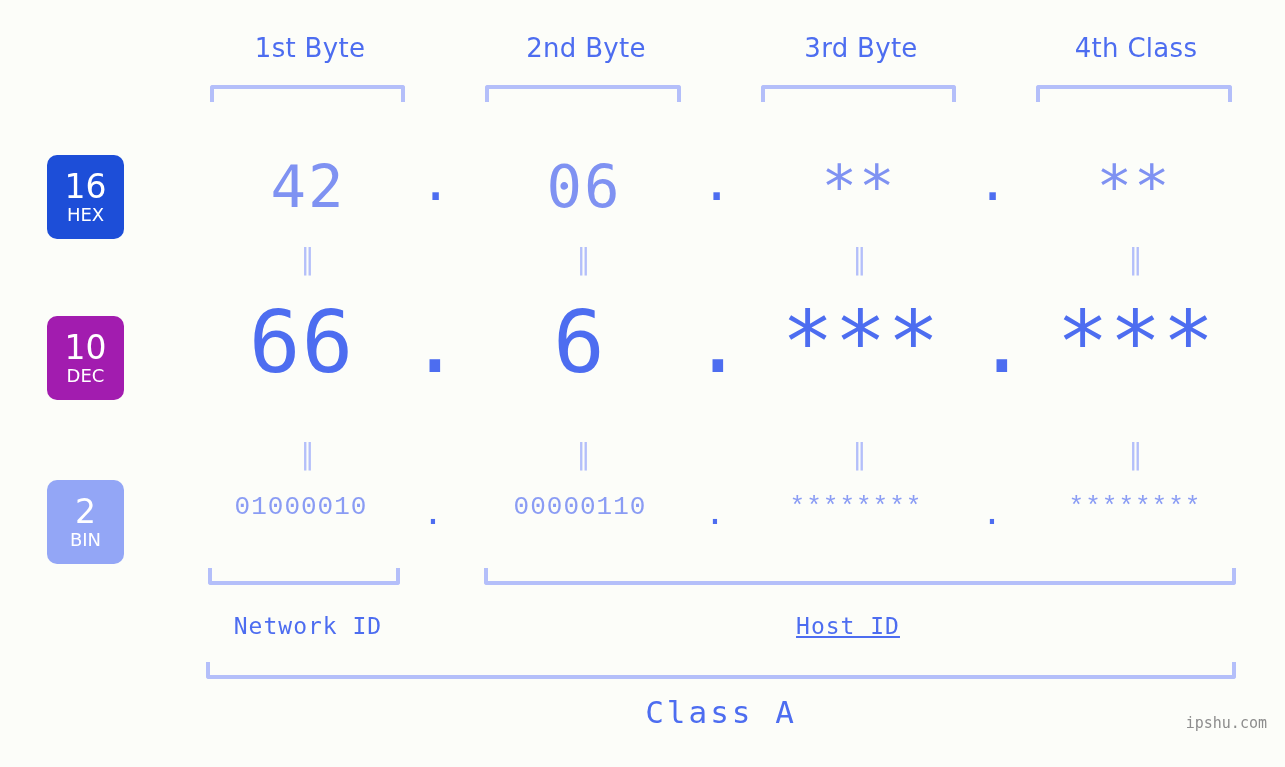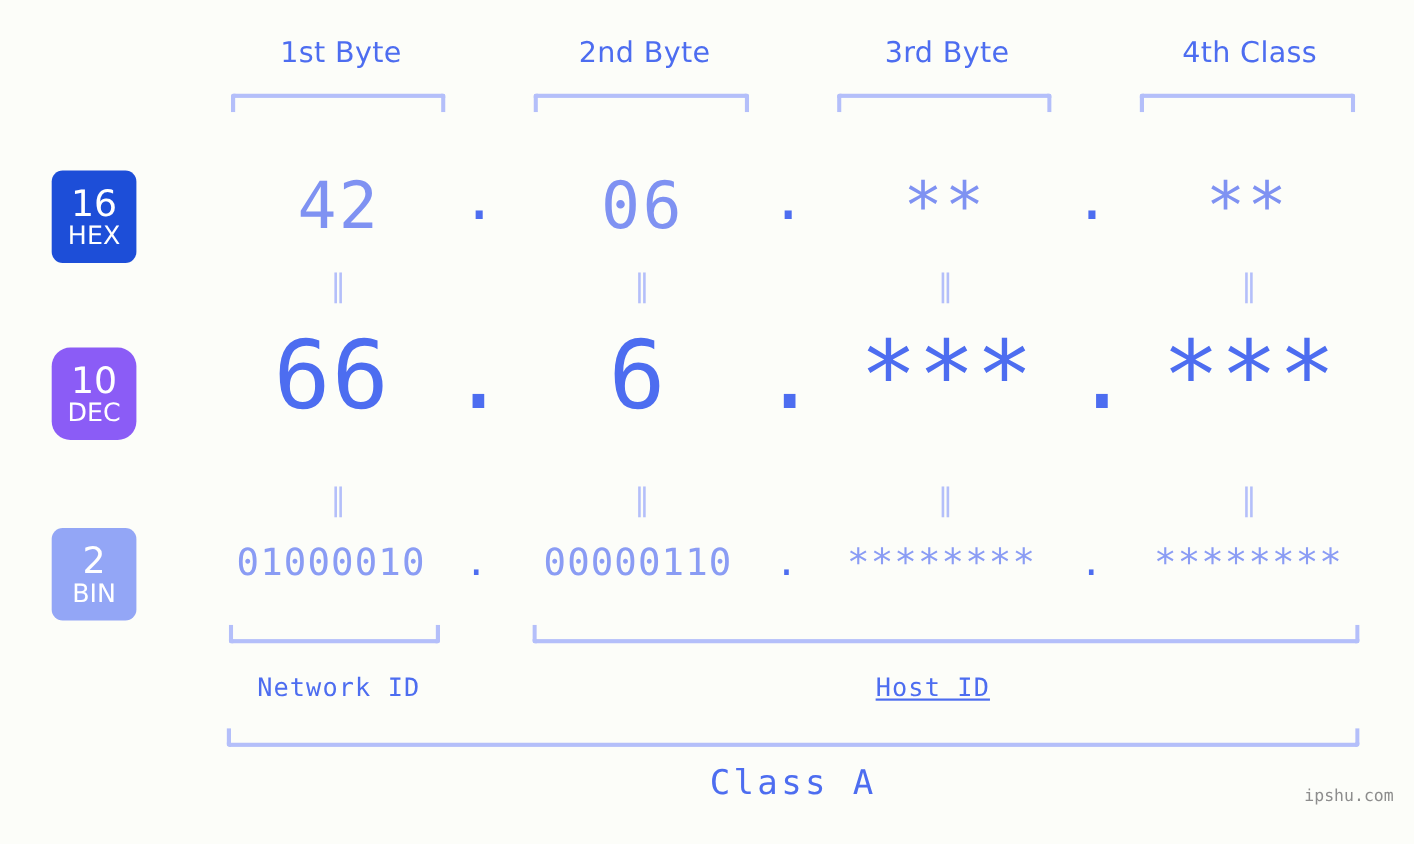--- a/index.html
+++ b/index.html
@@ -63,24 +63,24 @@
     border-radius: 10px;
     color: #ffffff;
     display: flex;
     flex-direction: column;
     align-items: center;
     justify-content: center;
     line-height: 1;
     font-family: "DejaVu Sans", sans-serif;
   }
   .badge .num { font-size: 33px; font-weight: 400; letter-spacing: 0px; }
-  .badge .sub { font-size: 23px; font-weight: 400; margin-top: 3px; }
+  .badge .sub { font-size: 18px; font-weight: 400; margin-top: 3px; }
 
   .badge-hex { top: 155px; background: #1d4ed8; }
-  .badge-dec { top: 316px; background: #8b5cf6; border-radius: 17px; }
+  .badge-dec { top: 316px; background: #a21caf; }
   .badge-bin { top: 480px; background: #93a6f6; }
 
   
   .val-cell {
     position: absolute;
     text-align: center;
     font-family: "DejaVu Sans Mono", monospace;
     white-space: nowrap;
   }
 
@@ -110,23 +110,24 @@
     position: absolute;
     top: 292px;
     font-size: 86px;
     color: #4d6df0;
     font-family: "DejaVu Sans Mono", monospace;
   }
 
   
   .row-bin .val-cell {
     top: 492px;
-    font-size: 34px;
+    font-size: 26px;
     color: #8a9cf4;
     letter-spacing: 1px;
+    font-family: Liberation Mono, monospace;
   }
   .row-bin .sep {
     position: absolute;
     top: 492px;
     font-size: 34px;
     color: #4d6df0;
     font-family: "DejaVu Sans Mono", monospace;
   }
 
   

